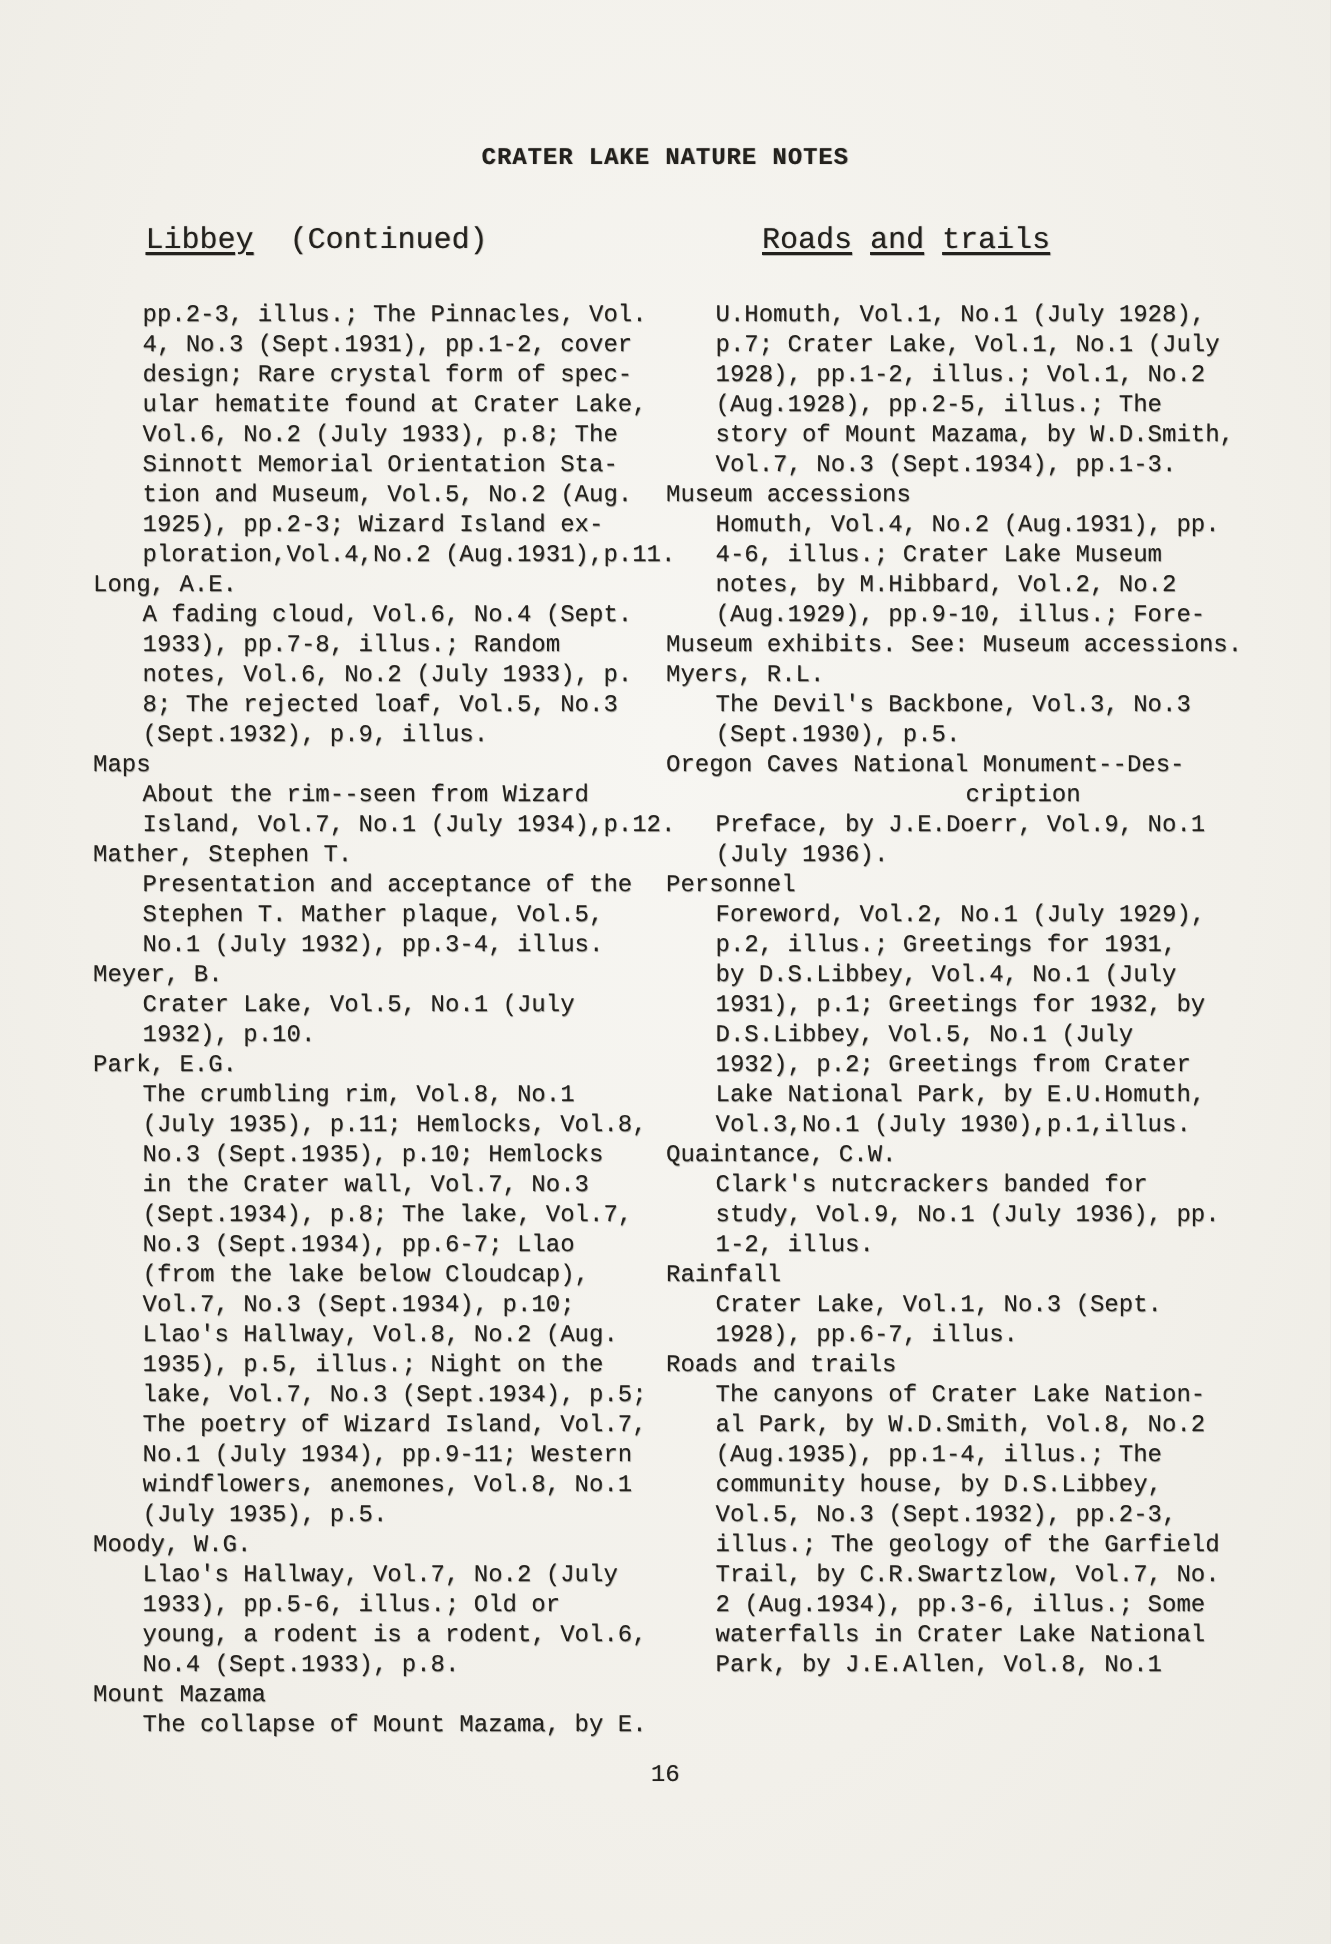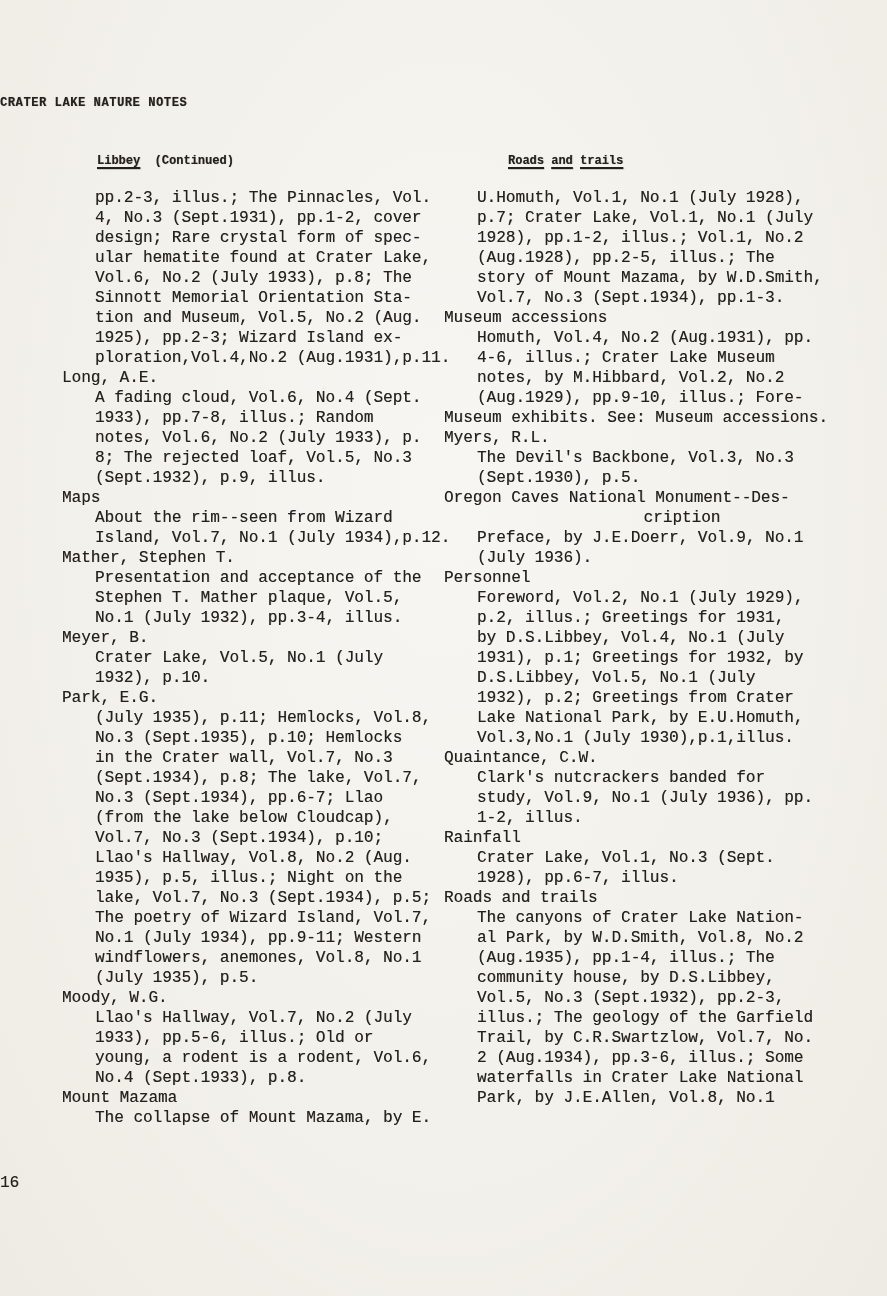--- a/index.html
+++ b/index.html
@@ -15,39 +15,40 @@
     background: radial-gradient(ellipse at 50% 38%, #f7f6f2 0%, #f2f0ea 62%, #edebe4 100%);
     font-family: "Liberation Mono", "DejaVu Sans Mono", monospace;
     color: #23211d;
     overflow: hidden;
   }
   .doc-title {
     position: absolute;
     top: 96px;
     left: 0;
     width: 100%;
-    font-size: 12px;
+    text-align: center;
+    font-size: 16px;
     font-weight: 700;
     letter-spacing: 0.6px;
     white-space: pre;
     text-shadow: 0.4px 0.4px 0.7px rgba(40,37,32,0.55);
   }
   .col {
     position: absolute;
     top: 150px;
   }
   .col-left  { left: 62px;  width: 402px; }
   .col-right { left: 444px; width: 412px; }
   .col-header {
     height: 22px;
     line-height: 22px;
-    font-size: 12px;
-    font-weight: 700;
+    font-size: 20px;
+    font-weight: 400;
     white-space: pre;
-    margin-bottom: 16px;
+    margin-bottom: 28px;
     text-shadow: 0.4px 0.4px 0.7px rgba(40,37,32,0.5);
   }
   .col-left  .col-header { margin-left: 35px; }
   .col-right .col-header { margin-left: 64px; }
   .u {
     text-decoration: underline;
     text-decoration-thickness: 1.5px;
     text-underline-offset: 3px;
   }
   .line {
@@ -58,21 +59,21 @@
     text-shadow: 0.35px 0.35px 0.6px rgba(40,37,32,0.5);
   }
   .ind0 { padding-left: 0; }
   .ind1 { padding-left: 33px; }
   .ind2 { padding-left: 64px; text-align: center; }
   .page-number {
     position: absolute;
     top: 1174px;
     left: 0;
     width: 100%;
-    text-align: left;
+    text-align: center;
     font-size: 16px;
     text-shadow: 0.35px 0.35px 0.6px rgba(40,37,32,0.5);
   }
 </style>
 </head>
 <body>
 
 <div class="page" style="color: rgb(35, 33, 29);">
 
   <div class="doc-title">CRATER LAKE NATURE NOTES</div>
@@ -99,20 +100,21 @@
         <div class="line ind1">About the rim--seen from Wizard</div>
         <div class="line ind1">Island, Vol.7, No.1 (July 1934),p.12.</div>
         <div class="line ind0">Mather, Stephen T.</div>
         <div class="line ind1">Presentation and acceptance of the</div>
         <div class="line ind1">Stephen T. Mather plaque, Vol.5,</div>
         <div class="line ind1">No.1 (July 1932), pp.3-4, illus.</div>
         <div class="line ind0">Meyer, B.</div>
         <div class="line ind1">Crater Lake, Vol.5, No.1 (July</div>
         <div class="line ind1">1932), p.10.</div>
         <div class="line ind0">Park, E.G.</div>
+        <div class="line ind1">The crumbling rim, Vol.8, No.1</div>
         <div class="line ind1">(July 1935), p.11; Hemlocks, Vol.8,</div>
         <div class="line ind1">No.3 (Sept.1935), p.10; Hemlocks</div>
         <div class="line ind1">in the Crater wall, Vol.7, No.3</div>
         <div class="line ind1">(Sept.1934), p.8; The lake, Vol.7,</div>
         <div class="line ind1">No.3 (Sept.1934), pp.6-7; Llao</div>
         <div class="line ind1">(from the lake below Cloudcap),</div>
         <div class="line ind1">Vol.7, No.3 (Sept.1934), p.10;</div>
         <div class="line ind1">Llao's Hallway, Vol.8, No.2 (Aug.</div>
         <div class="line ind1">1935), p.5, illus.; Night on the</div>
         <div class="line ind1">lake, Vol.7, No.3 (Sept.1934), p.5;</div>

